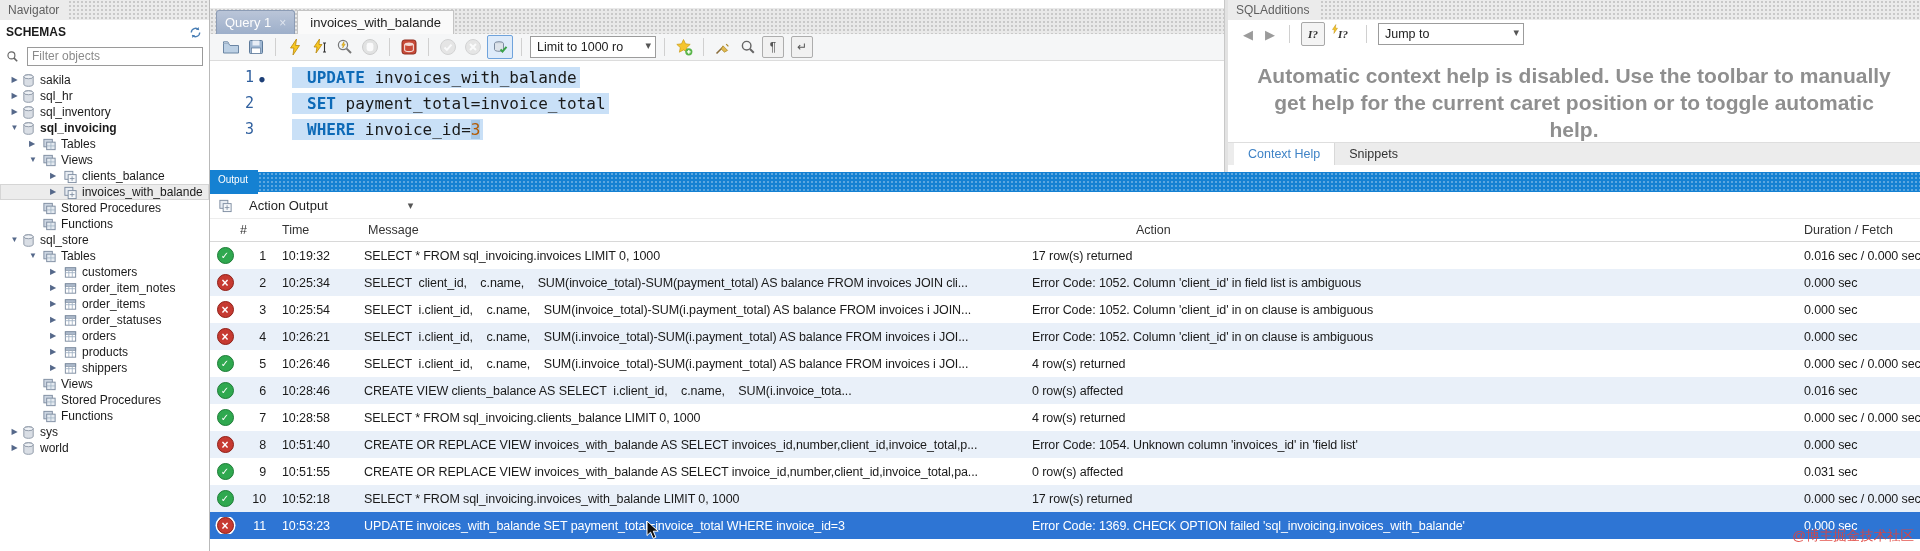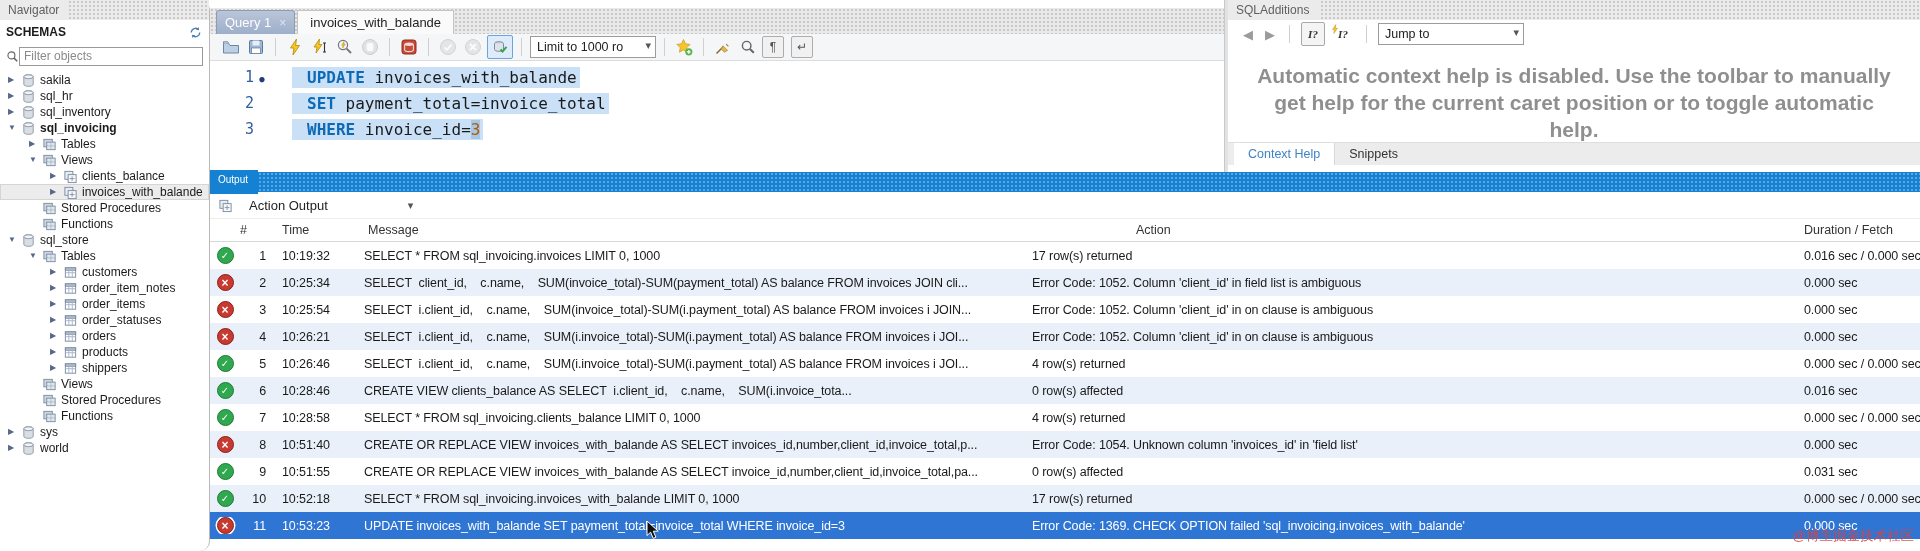--- a/index.html
+++ b/index.html
@@ -9,30 +9,30 @@
   
   .ptitle{height:20px;background:#ebebeb;
     background-image:radial-gradient(circle,#c9c9c9 0.8px,transparent 1px);
     background-size:4px 4px;display:flex;align-items:center;}
   .ptitle .lbl{background:#ebebeb;padding:0 10px 0 8px;font-size:12px;color:#5f5f5f;line-height:20px;}
   .sep{width:1px;height:18px;background:#d0d0d0;margin:0 5px;flex:none;}
   .dd{position:relative;background:#fff;border:1px solid #9c9c9c;height:20px;display:flex;
       align-items:center;font-size:12.5px;padding:0 18px 0 6px;color:#222;}
   .dd::after{content:"▾";position:absolute;right:4px;top:2px;font-size:11px;color:#555;}
   
-  #navigator{left:0;top:0;width:209px;height:551px;border-right:1px solid #b9b9b9;background:#fff;border-radius:10px;}
+  #navigator{left:0;top:0;width:209px;height:551px;border-right:1px solid #b9b9b9;background:#fff;}
   .schemasbar{height:24px;display:flex;align-items:center;padding:0 6px;}
   .schemasbar .t{font-weight:bold;font-size:12px;flex:1;}
-  .filterrow{height:24px;display:flex;align-items:center;padding:0 6px;gap:0;}
+  .filterrow{height:24px;display:flex;align-items:center;padding:0 6px;gap:8px;}
   .filterrow input{flex:1;height:17px;border:1px solid #9a9a9a;font-size:12px;padding:0 4px;
       font-family:"Liberation Sans",sans-serif;color:#444;min-width:0;}
   .filterrow input::placeholder{color:#8a8a8a;}
   .tree{padding-top:4px;font-size:12px;}
   .trow{height:16px;display:flex;align-items:center;cursor:default;}
-  .trow.l0{padding-left:8px;} .trow.l1{padding-left:29px;} .trow.l2{padding-left:50px;}
+  .trow.l0{padding-left:8px;text-align:center;} .trow.l1{padding-left:29px;} .trow.l2{padding-left:50px;}
   .trow.sel{background:#ececec;box-shadow:inset 0 0 0 1px #d5d5d5;}
   .trow .tl{margin-left:4px;white-space:nowrap;}
   .trow.b .tl{font-weight:bold;}
   .arr{width:13px;flex:none;font-style:normal;color:#55688a;font-size:8px;line-height:16px;}
   .arr.c::before{content:"▶";} .arr.e::before{content:"▼";} .arr.n::before{content:"";}
   .tic{width:15px;height:15px;flex:none;}
   
   #center{left:210px;top:8px;width:1014px;height:172px;background:#fff;}
   .tabstrip{height:26px;background:#e9e9e9;
     background-image:radial-gradient(circle,#c9c9c9 0.8px,transparent 1px);background-size:4px 4px;

